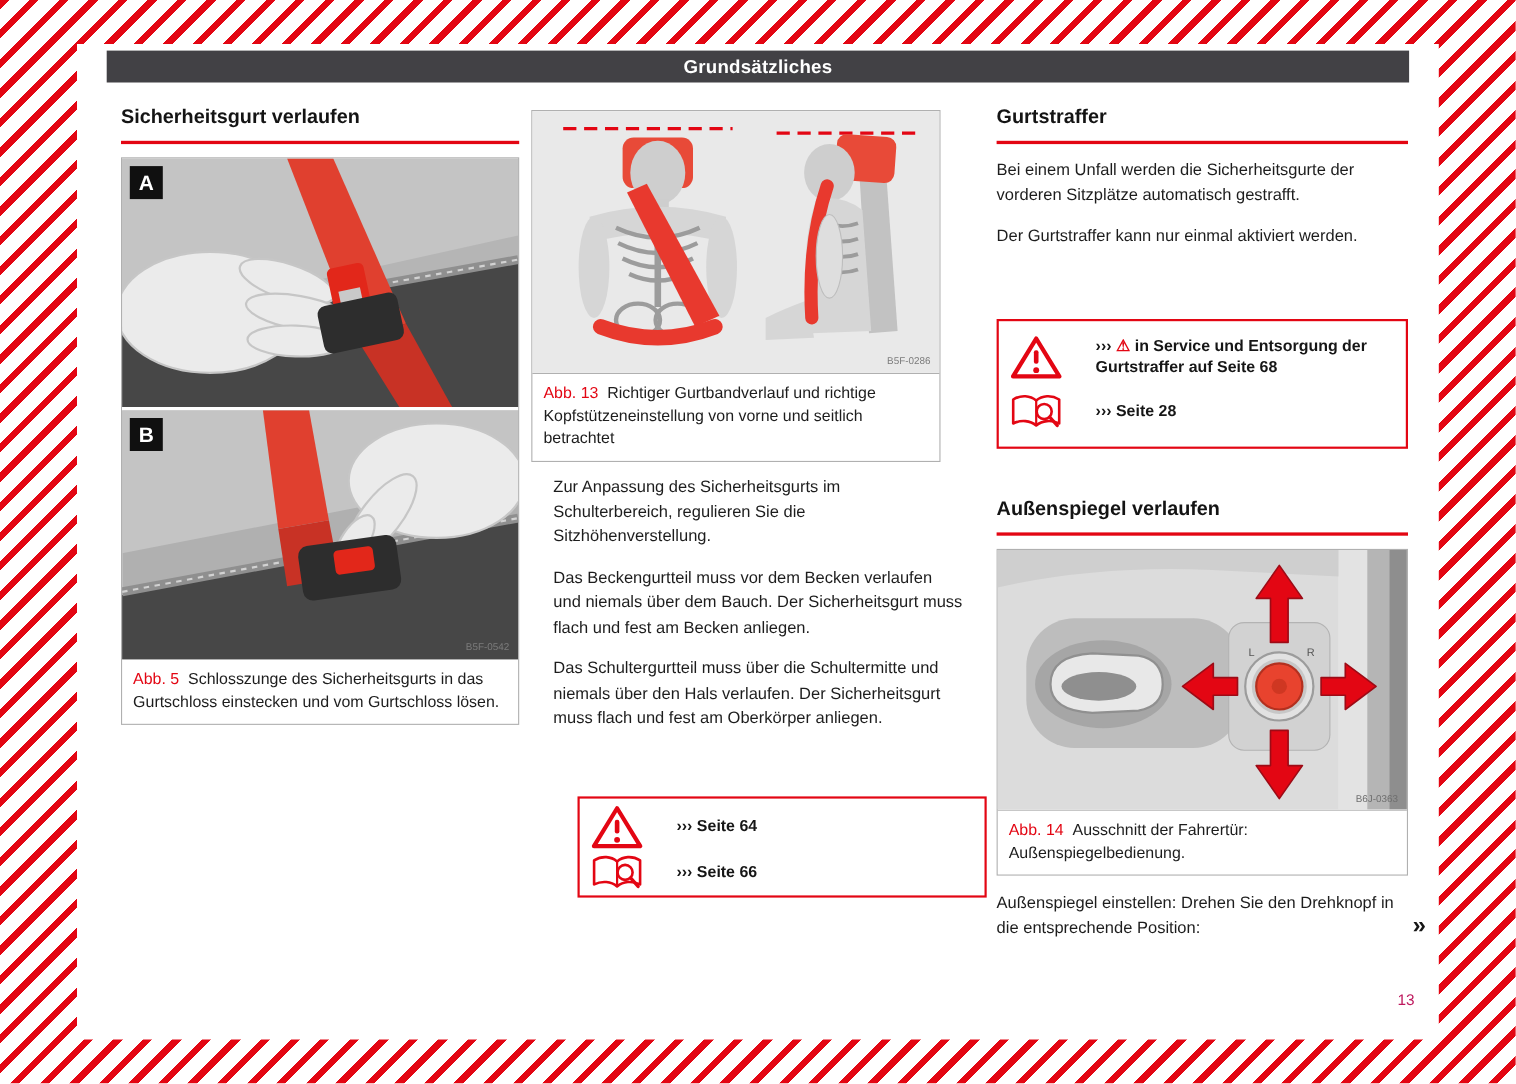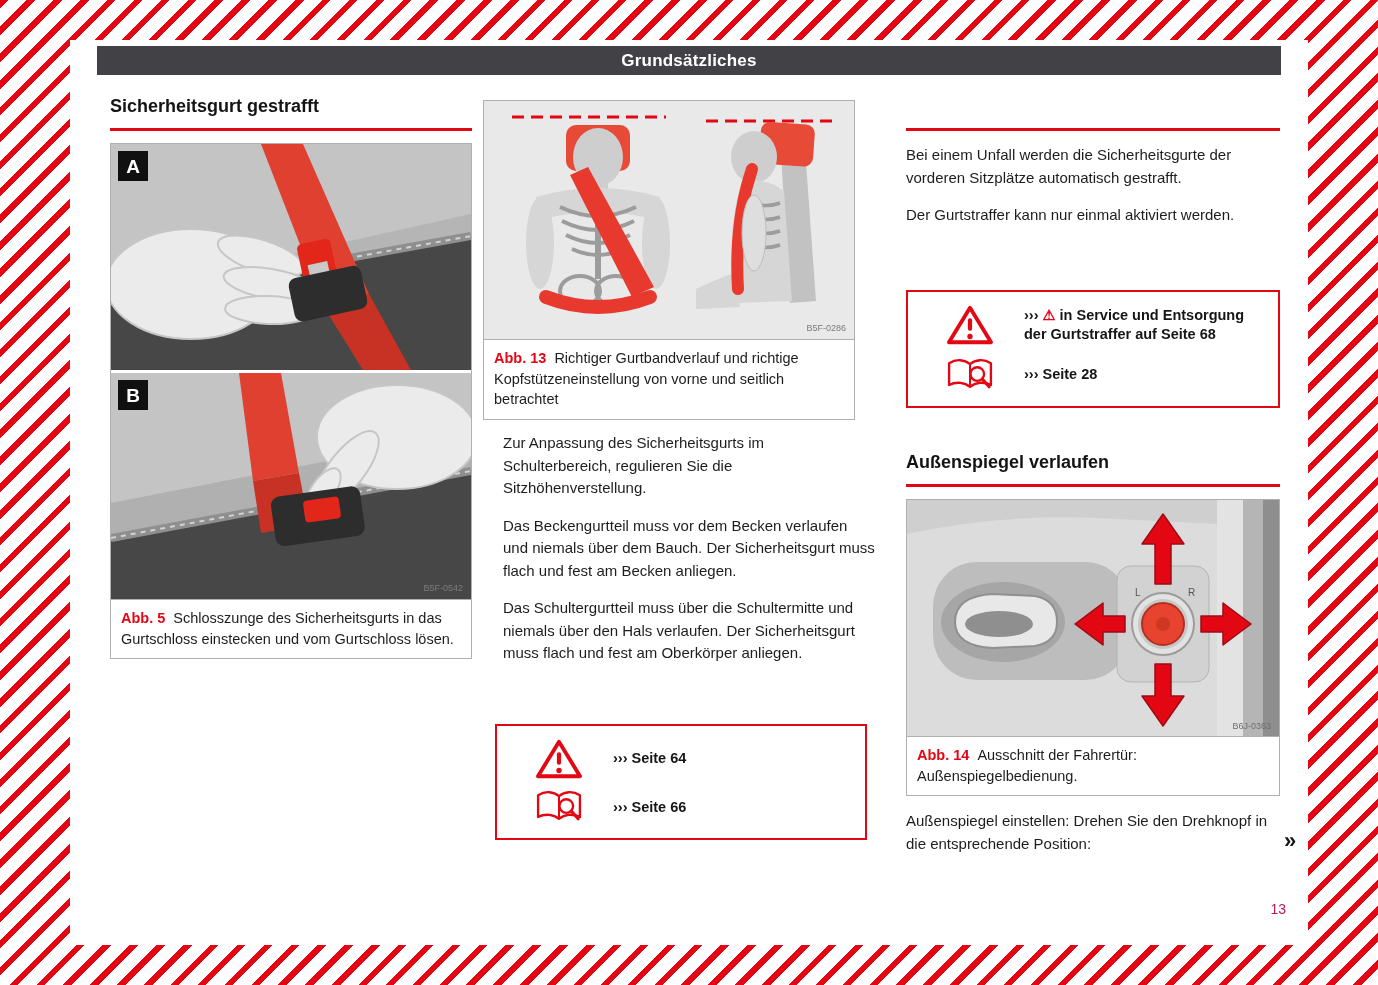--- a/index.html
+++ b/index.html
@@ -12,46 +12,46 @@
   .page-header{
     position:absolute;left:27px;top:6px;width:1184px;height:29px;background:#424145;
     color:#fff;font-size:17px;font-weight:bold;text-align:center;line-height:29px;letter-spacing:.2px;
   }
   .col-heading{position:absolute;margin:0;font-size:18px;font-weight:bold;color:#141414;}
   .rule{position:absolute;height:3px;background:#e30613;}
   .figurebox{position:absolute;margin:0;border:1px solid #b0b0b0;background:#fff;}
   .figurebox svg{display:block;}
   .panel-gap{height:3px;background:#fff;}
   .caption{border-top:1px solid #b0b0b0;padding:8px 10px 9px 10px;font-size:14.5px;line-height:1.42;color:#1d1d1d;}
-  .cap-label{color:#e30613;font-weight:bold;margin-right:8px;}
+  .cap-label{color:#e30613;font-weight:normal;margin-right:8px;}
   .textcol{position:absolute;font-size:15px;line-height:1.5;color:#1d1d1d;}
   .textcol p{margin:0 0 15px 0;}
   .refbox{
     position:absolute;border:2px solid #e30613;background:#fff;
-    display:flex;flex-direction:column;justify-content:space-evenly;padding:4px 30px;box-sizing:border-box;
+    display:flex;flex-direction:column;justify-content:space-evenly;padding:4px 2px;box-sizing:border-box;
   }
   .refrow{display:flex;align-items:center;}
   .refrow .icon-cell{flex:0 0 64px;display:flex;justify-content:center;}
   .refbox .reftext{font-weight:bold;font-size:14.5px;color:#161616;margin-left:22px;line-height:1.35;}
   .inline-warn{color:#e30613;font-weight:bold;}
   .continue-marker{position:absolute;font-size:22px;font-weight:bold;color:#161616;}
   .page-number{position:absolute;right:22px;bottom:28px;font-size:14px;color:#be185d;}
   svg text{font-family:"Liberation Sans",sans-serif;}
 </style>
 </head>
 <body>
 
 <div class="canvas">
   <div class="page">
 
     <div class="page-header">
       <span>Grundsätzliches</span>
     </div>
 
-    <h2 class="col-heading" style="left:40px;top:56px;width:362px">Sicherheitsgurt gestrafft</h2>
+    <h2 class="col-heading" style="left:40px;top:56px;width:362px">Sicherheitsgurt verlaufen</h2>
     <div class="rule" style="left:40px;top:88px;width:362px"></div>
 
     <figure class="figurebox" style="left:40px;top:103px;width:360px">
 
       <svg viewBox="0 0 360 226" width="360" height="226">
         <rect width="360" height="226" fill="#b5b5b5"></rect>
         <polygon points="0,0 360,0 360,70 0,150" fill="#c4c4c4"></polygon>
         <polygon points="0,226 0,160 360,95 360,226" fill="#474747"></polygon>
         <line x1="0" y1="157" x2="360" y2="92" stroke="#8f8f8f" stroke-width="8"></line>
         <line x1="0" y1="157" x2="360" y2="92" stroke="#d2d2d2" stroke-width="2" stroke-dasharray="5 5"></line>
@@ -142,21 +142,21 @@
         <span class="cap-label">Abb. 13</span><span>Richtiger Gurtbandverlauf und richtige Kopfstützeneinstellung von vorne und seitlich betrachtet</span>
       </figcaption>
     </figure>
 
     <div class="textcol" style="left:433px;top:392px;width:372px">
       <p>Zur Anpassung des Sicherheitsgurts im Schulterbereich, regulieren Sie die Sitzhöhenverstellung.</p>
       <p>Das Beckengurtteil muss vor dem Becken verlaufen und niemals über dem Bauch. Der Sicherheitsgurt muss flach und fest am Becken anliegen.</p>
       <p>Das Schultergurtteil muss über die Schultermitte und niemals über den Hals verlaufen. Der Sicherheitsgurt muss flach und fest am Oberkörper anliegen.</p>
     </div>
 
-    <div class="refbox" style="left:425px;top:684px;width:372px;height:116px">
+    <div class="refbox" style="left:455px;top:684px;width:372px;height:92px">
       <div class="refrow">
         <span class="icon-cell">
           <svg viewBox="0 0 52 46" width="50" height="44">
             <path d="M26 5 L48 41 L4 41 Z" fill="#ffffff" stroke="#e30613" stroke-width="4" stroke-linejoin="round"></path>
             <rect x="23.8" y="16" width="4.4" height="13" rx="2" fill="#e30613"></rect>
             <circle cx="26" cy="35" r="2.8" fill="#e30613"></circle>
           </svg>
         </span>
         <span class="reftext">››› Seite 64</span>
       </div>
@@ -166,20 +166,21 @@
             <path d="M5 9 C13 4 22 5 28 10 C34 5 43 4 51 9 L51 33 C43 29 34 30 28 35 C22 30 13 29 5 33 Z" fill="#ffffff" stroke="#e30613" stroke-width="2.6" stroke-linejoin="round"></path>
             <line x1="28" y1="10" x2="28" y2="35" stroke="#e30613" stroke-width="2.2"></line>
             <circle cx="36" cy="21" r="7.5" fill="none" stroke="#e30613" stroke-width="2.6"></circle>
             <line x1="41.5" y1="26.5" x2="49" y2="35" stroke="#e30613" stroke-width="3.4" stroke-linecap="round"></line>
           </svg>
         </span>
         <span class="reftext">››› Seite 66</span>
       </div>
     </div>
 
+    <h2 class="col-heading" style="left:836px;top:56px;width:374px">Gurtstraffer</h2>
     <div class="rule" style="left:836px;top:88px;width:374px"></div>
 
     <div class="textcol" style="left:836px;top:104px;width:374px">
       <p>Bei einem Unfall werden die Sicherheitsgurte der vorderen Sitzplätze automatisch gestrafft.</p>
       <p>Der Gurtstraffer kann nur einmal aktiviert werden.</p>
     </div>
 
     <div class="refbox" style="left:836px;top:250px;width:374px;height:118px">
       <div class="refrow">
         <span class="icon-cell">

